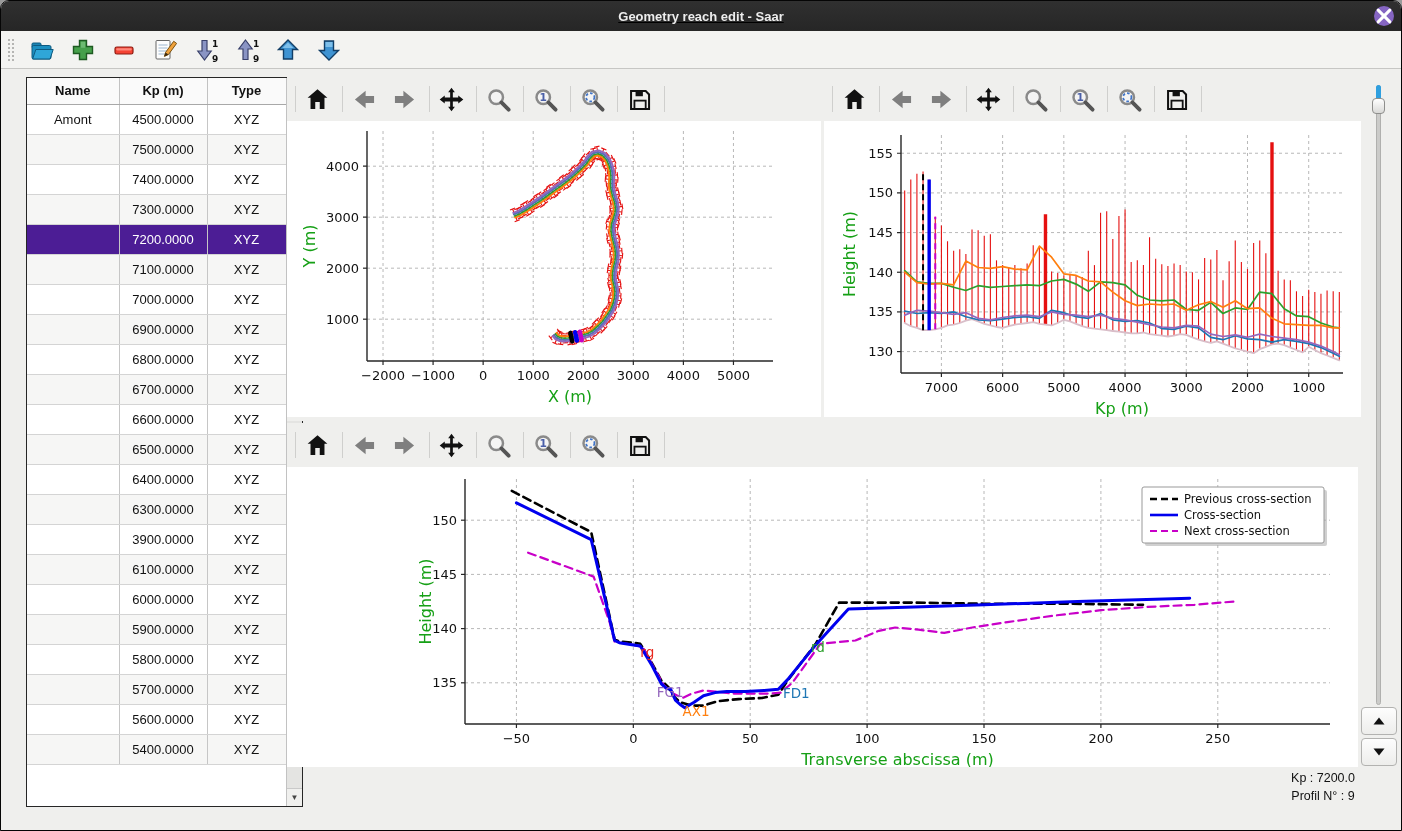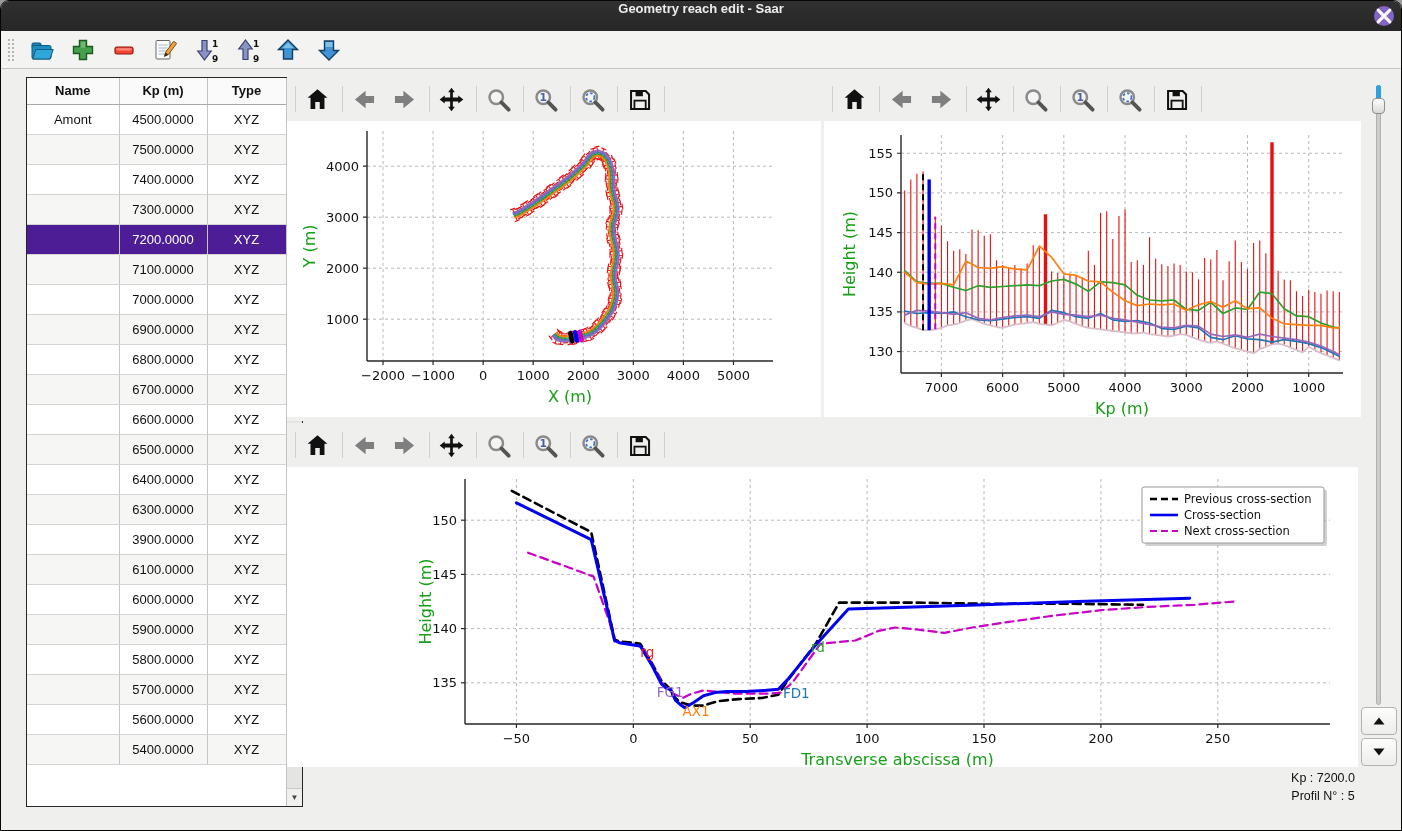--- a/index.html
+++ b/index.html
@@ -2,21 +2,21 @@
 <html><head>
 <meta charset="utf-8">
 <style>
   html,body{margin:0;padding:0;background:#9a9a9a;}
   *{box-sizing:border-box;}
   .window{position:relative;width:1402px;height:831px;background:#efefed;
     border:1px solid #050505;border-radius:9px 9px 0 0;overflow:hidden;
     font-family:"Liberation Sans",sans-serif;}
   
   .titlebar{position:absolute;left:0;top:0;width:100%;height:30px;
-    background:linear-gradient(#303030,#262626);display:flex;align-items:flex-start;justify-content:center;}
+    background:linear-gradient(#303030,#262626);display:flex;align-items:center;justify-content:center;text-decoration:underline;}
   .titlebar .title{color:#ededed;font-size:13px;font-weight:bold;}
   .close-btn{position:absolute;right:7px;top:5px;width:20px;height:20px;border:none;border-radius:50%;
     background:#8565c2;display:flex;align-items:center;justify-content:center;cursor:pointer;padding:0;}
   
   .main-toolbar{position:absolute;left:0;top:30px;width:100%;height:38px;background:#f3f3f1;
     border-bottom:1px solid #c6c6c4;display:flex;align-items:center;gap:11px;padding-left:6px;}
   .grip{width:8px;height:24px;margin-right:2px;
     background-image:radial-gradient(#b5b5b3 1px,transparent 1.3px);background-size:4px 4px;}
   .tb-btn{width:30px;height:30px;border:none;background:transparent;padding:1px;cursor:pointer;}
   .tb-btn svg{width:26px;height:26px;display:block;}
@@ -940,16 +940,16 @@
       </svg>
   </button>
   <button class="spin-btn" style="top:737px;">
     <svg viewBox="0 0 14 10">
         <path d="M1.5 1.5 H12.5 L7 8.5 Z" fill="#111"></path>
       </svg>
   </button>
 
   <div class="status">
     <div>Kp : 7200.0</div>
-    <div>Profil N° : 5</div>
+    <div>Profil N° : 9</div>
   </div>
 
 </div>
 
 </body></html>

